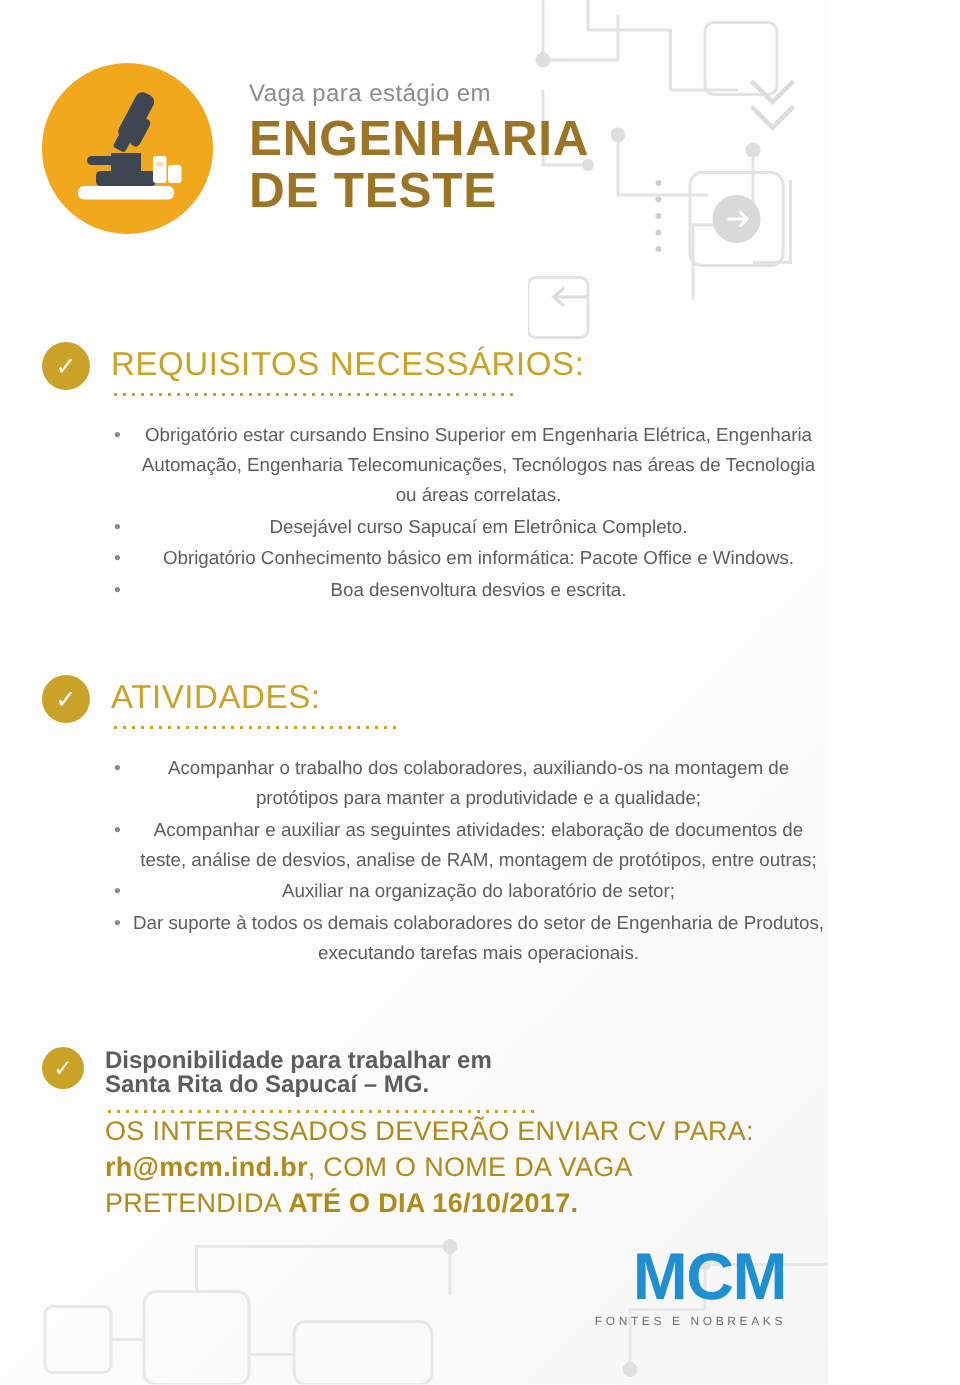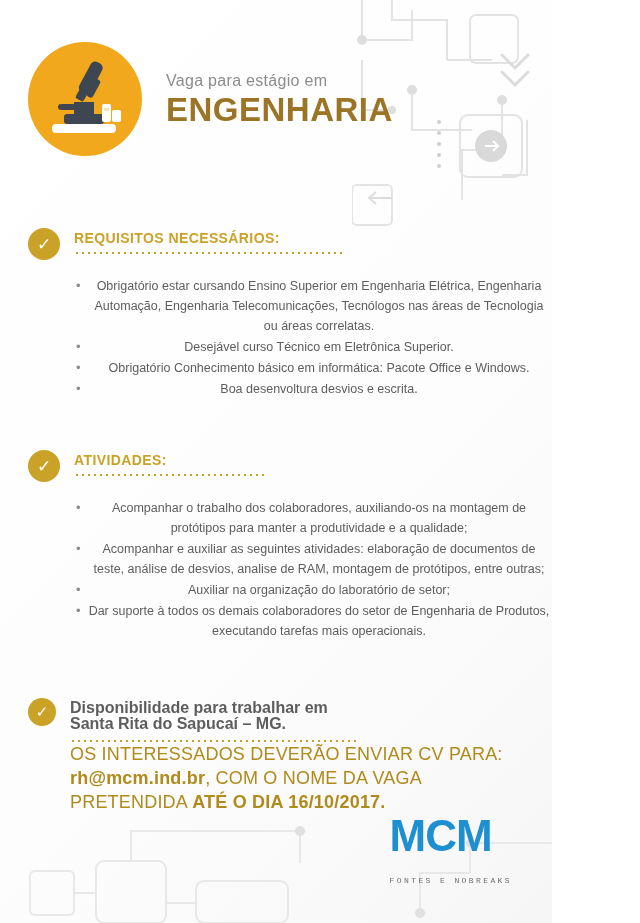--- a/index.html
+++ b/index.html
@@ -77,24 +77,24 @@
     display: flex; align-items: center; justify-content: center;
     flex: 0 0 auto;
     font-family: "Liberation Serif", serif;
   }
   .check-badge.small {
     width: 28px; height: 28px;
     font-size: 15px;
   }
   .sec-title-wrap { margin-left: 14px; padding-top: 2px; }
   .sec-title {
-    font-size: 14px;
+    font-size: 22px;
     color: #caa227;
     letter-spacing: 0.4px;
-    font-weight: 700;
+    font-weight: 400;
     white-space: nowrap;
   }
   .dotted-rule {
     height: 2px;
     margin-top: 6px;
     background-image: radial-gradient(circle, #caa227 1px, transparent 1.2px);
     background-size: 6px 2px;
     background-repeat: repeat-x;
   }
 
@@ -147,38 +147,37 @@
     font-size: 18px;
     line-height: 24px;
     color: #b08a1b;
     letter-spacing: 0.2px;
   }
   .cta .em { font-weight: bold; }
 
   
   .mcm {
     position: absolute;
-    right: 40px;
+    right: 28px;
     bottom: 38px;
-    text-align: left;
+    text-align: right;
   }
   .mcm-word {
     font-size: 44px;
     line-height: 44px;
     font-weight: bold;
     color: #1e8fd0;
     letter-spacing: -1px;
     font-family: "Liberation Sans", sans-serif;
   }
   .mcm-sub {
     font-size: 8px;
     letter-spacing: 2.4px;
     color: #6f6f6f;
-    margin-top: 18px;
-    font-family: Liberation Mono, monospace;
+    margin-top: 2px;
   }
 </style>
 </head>
 <body>
 
 <div class="page">
 
   <svg class="deco deco-top" viewBox="0 0 200 230">
     <g fill="none" stroke="#e3e3e3" stroke-width="2">
       <path d="M10 0 L10 40 L60 40 L60 10"></path>
@@ -250,20 +249,21 @@
           <rect x="84" y="68" width="9" height="12" rx="2"></rect>
         </g>
         <g fill="#f2a81d" opacity="0.35">
           <rect x="76" y="66" width="5" height="3"></rect>
         </g>
       </svg>
     </div>
     <div class="header-text">
       <div class="header-small">Vaga para estágio em</div>
       <div class="header-big">ENGENHARIA</div>
+      <div class="header-big">DE TESTE</div>
     </div>
   </div>
 
   <div class="dot-col">
     <i></i>
       <i></i>
       <i></i>
       <i></i>
       <i></i>
   </div>
@@ -276,21 +276,21 @@
         <div class="dotted-rule" style="width:268px"></div>
       </div>
     </div>
     <div class="bullets">
       <div class="bullet">
         <span class="dot">•</span>
         <span class="txt">Obrigatório estar cursando Ensino Superior em Engenharia Elétrica, Engenharia Automação, Engenharia Telecomunicações, Tecnólogos nas áreas de Tecnologia ou áreas correlatas.</span>
       </div>
       <div class="bullet">
         <span class="dot">•</span>
-        <span class="txt">Desejável curso Técnico em Eletrônica Superior.</span>
+        <span class="txt">Desejável curso Sapucaí em Eletrônica Completo.</span>
       </div>
       <div class="bullet">
         <span class="dot">•</span>
         <span class="txt">Obrigatório Conhecimento básico em informática: Pacote Office e Windows.</span>
       </div>
       <div class="bullet">
         <span class="dot">•</span>
         <span class="txt">Boa desenvoltura desvios e escrita.</span>
       </div>
     </div>

